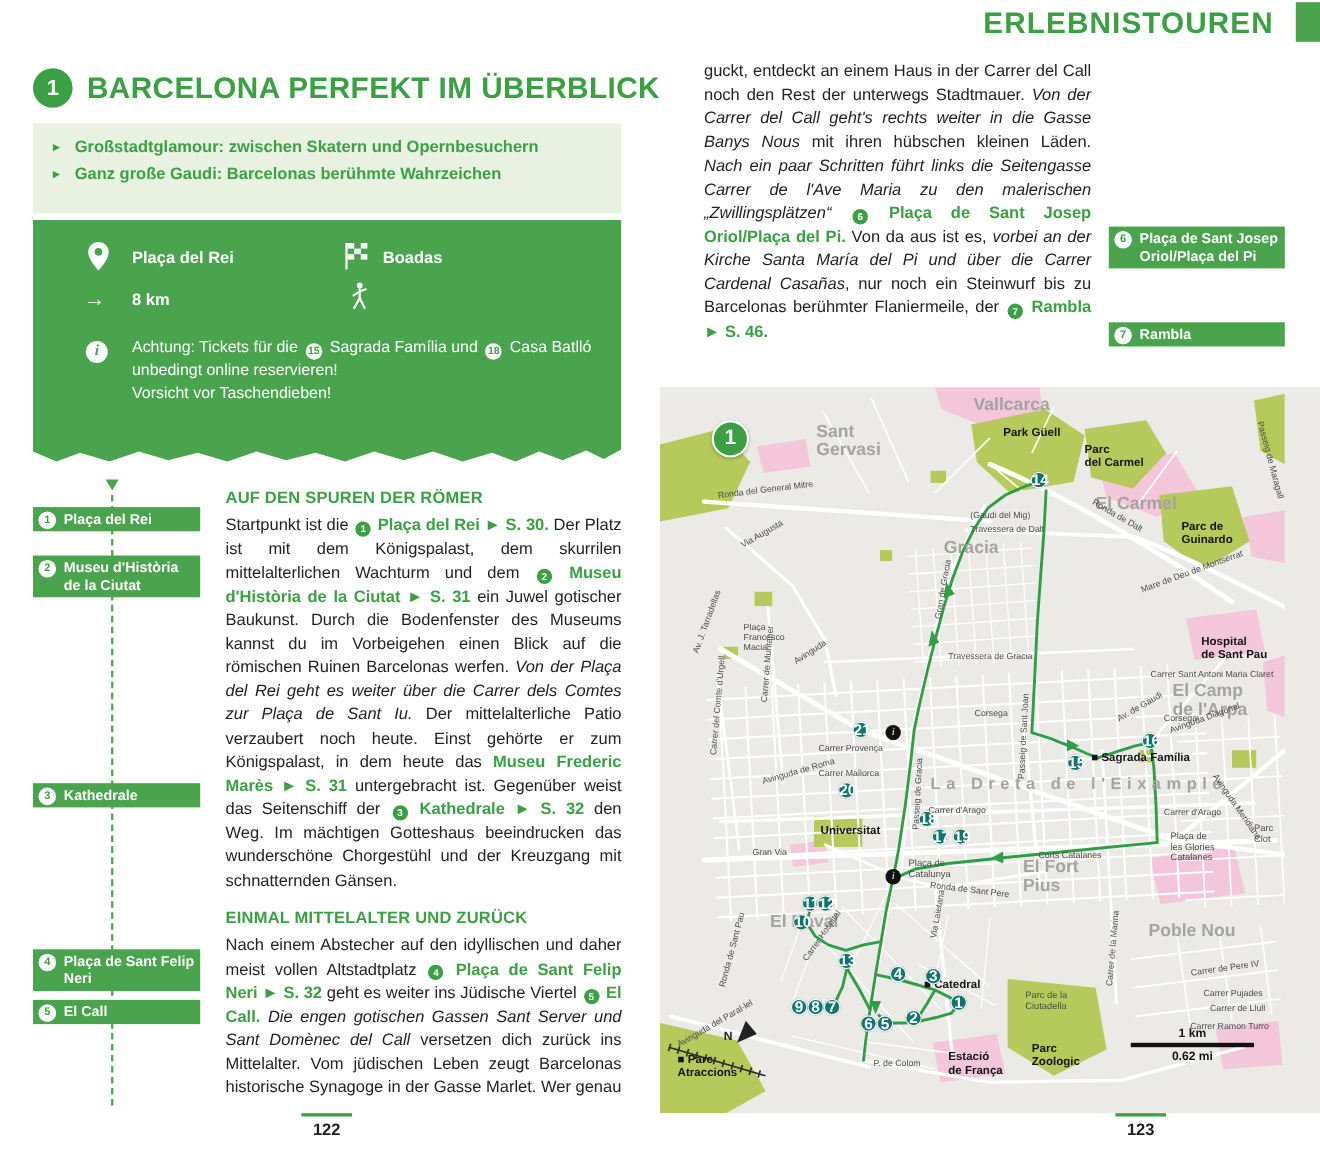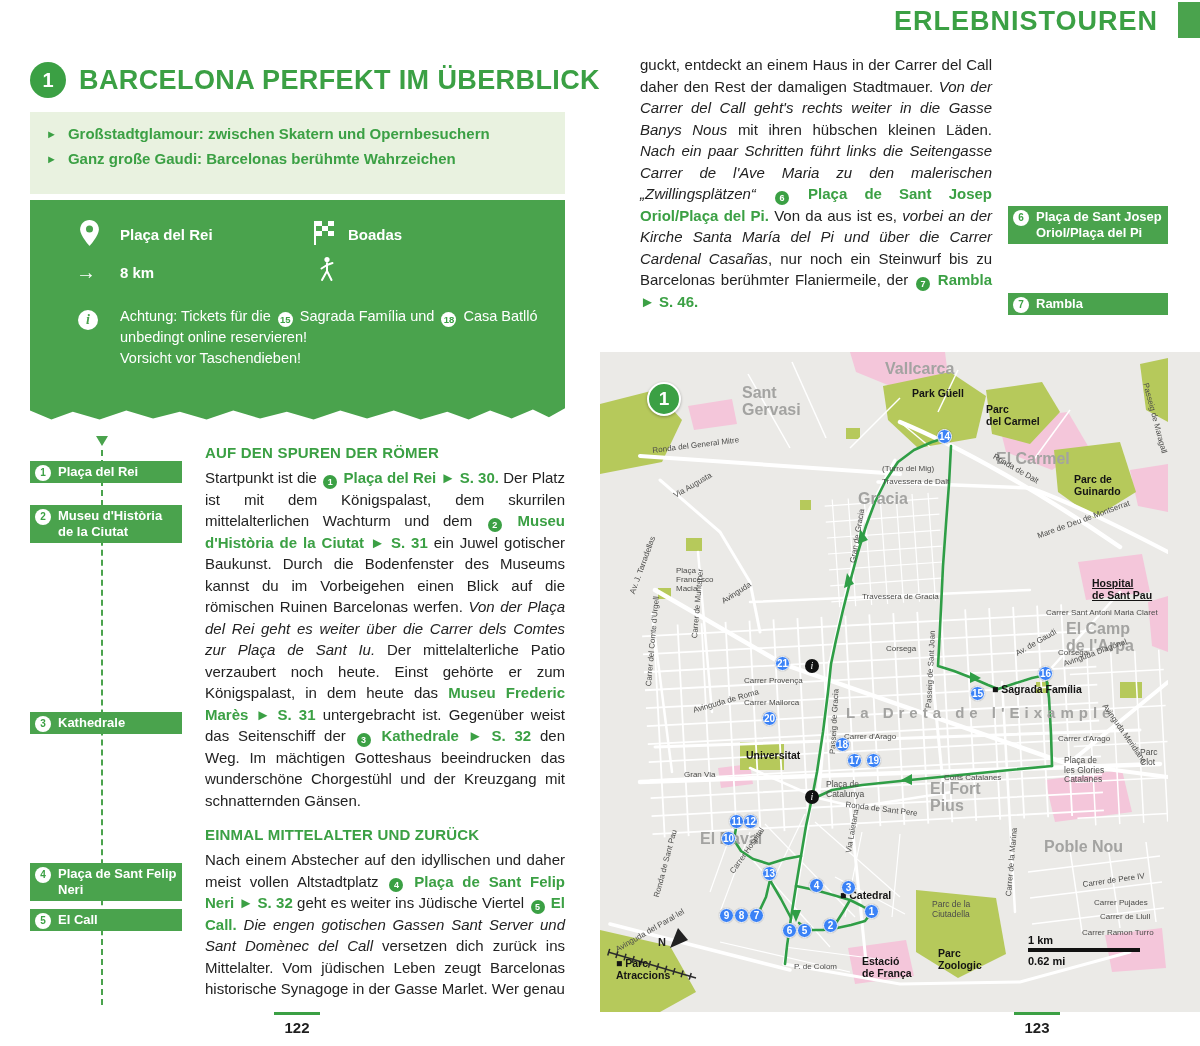--- a/index.html
+++ b/index.html
@@ -68,32 +68,32 @@
   #map svg { position:absolute; left:0; top:0; }
   #map-labels, #map-markers { position:absolute; left:0; top:0; width:100%; height:100%; }
   .mlabel { position:absolute; white-space:pre-line; color:#4c4c4a; transform-origin:0 0; z-index:3; }
   .st  { font-size:8px; line-height:9px; }
   .stm { font-size:8.5px; line-height:9.5px; }
   .dlg { font-size:16px; font-weight:bold; color:#a3a3a1; line-height:17px; }
   .dlg.sp { letter-spacing:5px; font-size:15px; white-space:nowrap; }
   .poi { font-size:10.5px; font-weight:bold; color:#141414; line-height:11.5px; }
   .cmp { font-size:11px; font-weight:bold; color:#222; }
   .marker { position:absolute; z-index:4; }
-  .marker.g { width:15px; height:15px; margin:-8px 0 0 -8px; border-radius:50%; background:#3b82f6;
-              border:1px solid #fff; color:#fff; font-size:10px; font-weight:bold; text-align:center;
+  .marker.g { width:15px; height:15px; margin:-8px 0 0 -8px; border-radius:50%; background:#0f766e;
+              border:1px solid #fff; color:#fff; font-size:14px; font-weight:bold; text-align:center;
               line-height:13px; box-shadow:0 0 1px rgba(0,0,0,.45); }
   .marker.i { width:14px; height:14px; margin:-7px 0 0 -7px; border-radius:50%; background:#111; color:#fff;
               font-family:"Liberation Serif",serif; font-style:italic; font-size:10px; text-align:center; line-height:13px; }
   .marker.big { width:34px; height:34px; margin:0; border-radius:50%; background:#3ba044; border:2px solid #fff;
                 color:#fff; font-size:19px; font-weight:bold; text-align:center; line-height:30px;
                 box-shadow:0 1px 3px rgba(0,0,0,.3); }
 
   
   #scalebar { position:absolute; left:428px; top:582px; width:112px; z-index:3; }
-  #scalebar .sk, #scalebar .sm { font-size:11px; font-weight:bold; color:#111; }
+  #scalebar .sk, #scalebar .sm { text-align:center; font-size:11px; font-weight:bold; color:#111; }
   #scalebar .sbar { height:4px; background:#111; margin:2px 0 3px; }
 
   
   .frule { position:absolute; width:46px; height:3px; background:#3ba044; top:1012px; }
   .fnum  { position:absolute; width:46px; text-align:center; font-weight:bold; font-size:15px; top:1019px; }
 </style>
 </head>
 <body>
 
 <div id="page">
@@ -231,21 +231,21 @@
       <span>geht es weiter ins Jüdische Viertel</span>
       <span class="nbadge">5</span>
       <span class="g">El Call.</span>
       <span class="i">Die engen gotischen Gassen Sant Server und Sant Domènec del Call</span>
       <span>versetzen dich zurück ins Mittelalter. Vom jüdischen Leben zeugt Barcelonas historische Synagoge in der Gasse Marlet. Wer genau</span>
     </p>
   </div>
 
   <div id="right-col">
     <p class="body-p">
-      <span>guckt, entdeckt an einem Haus in der Carrer del Call daher den Rest der damaligen Stadtmauer.</span>
+      <span>guckt, entdeckt an einem Haus in der Carrer del Call noch den Rest der unterwegs Stadtmauer.</span>
       <span class="i">Von der Carrer del Call geht's rechts weiter in die Gasse Banys Nous</span>
       <span>mit ihren hübschen kleinen Läden.</span>
       <span class="i">Nach ein paar Schritten führt links die Seitengasse Carrer de l'Ave Maria zu den malerischen „Zwillingsplätzen“</span>
       <span class="nbadge">6</span>
       <span class="g">Plaça de Sant Josep Oriol/Plaça del Pi.</span>
       <span>Von da aus ist es,</span>
       <span class="i">vorbei an der Kirche Santa María del Pi und über die Carrer Cardenal Casañas</span><span>, nur noch ein Steinwurf bis zu Barcelonas berühmter Flaniermeile, der</span>
       <span class="nbadge">7</span>
       <span class="g">Rambla ► S. 46.</span>
     </p>
@@ -390,21 +390,21 @@
         <div class="mlabel dlg" style="left: 285px; top: 8px;">Vallcarca</div>
         <div class="mlabel poi" style="left: 312px; top: 36px;">Park Güell</div>
         <div class="mlabel poi" style="left: 386px; top: 52px;">Parc
 del Carmel</div>
         <div class="mlabel dlg" style="left: 396px; top: 98px;">El Carmel</div>
         <div class="mlabel dlg" style="left: 142px; top: 32px;">Sant
 Gervasi</div>
         <div class="mlabel dlg" style="left: 258px; top: 138px;">Gracia</div>
         <div class="mlabel poi" style="left: 474px; top: 122px;">Parc de
 Guinardo</div>
-        <div class="mlabel poi" style="left: 492px; top: 226px; text-decoration: underline;">Hospital
+        <div class="mlabel poi" style="left: 492px; top: 226px;">Hospital
 de Sant Pau</div>
         <div class="mlabel dlg" style="left: 466px; top: 268px;">El Camp
 de l'Arpa</div>
         <div class="mlabel dlg sp" style="left: 246px; top: 352px;">La Dreta de l'Eixample</div>
         <div class="mlabel poi" style="left: 392px; top: 332px;">■ Sagrada Família</div>
         <div class="mlabel poi" style="left: 146px; top: 398px;">Universitat</div>
         <div class="mlabel stm" style="left: 226px; top: 428px;">Plaça de
 Catalunya</div>
         <div class="mlabel dlg" style="left: 330px; top: 428px;">El Fort
 Pius</div>
@@ -419,21 +419,21 @@
 Zoologic</div>
         <div class="mlabel poi" style="left: 16px; top: 606px;">■ Parc
 Atraccions</div>
         <div class="mlabel stm" style="left: 540px; top: 396px;">Parc
 Clot</div>
         <div class="mlabel stm" style="left: 464px; top: 404px;">Plaça de
 les Glories
 Catalanes</div>
         <div class="mlabel st" style="left: 52px; top: 94px; transform: rotate(-7deg);">Ronda del General Mitre</div>
         <div class="mlabel st" style="left: 72px; top: 140px; transform: rotate(-30deg);">Via Augusta</div>
-        <div class="mlabel st" style="left: 282px; top: 112px;">(Turro del Mig)</div>
+        <div class="mlabel st" style="left: 282px; top: 112px;">(Gaudi del Mig)</div>
         <div class="mlabel st" style="left: 282px; top: 125px;">Travessera de Dalt</div>
         <div class="mlabel st" style="left: 396px; top: 100px; transform: rotate(30deg);">Ronda de Dalt</div>
         <div class="mlabel st" style="left: 436px; top: 180px; transform: rotate(-20deg);">Mare de Deu de Montserrat</div>
         <div class="mlabel st" style="left: 550px; top: 30px; transform: rotate(75deg);">Passeig de Maragall</div>
         <div class="mlabel st" style="left: 90px; top: 286px; transform: rotate(-85deg);">Carrer de Muntaner</div>
         <div class="mlabel st" style="left: 120px; top: 246px; transform: rotate(-33deg);">Avinguda</div>
         <div class="mlabel st" style="left: 76px; top: 214px;">Plaça
 Francesco
 Macia</div>
         <div class="mlabel st" style="left: 262px; top: 240px;">Travessera de Gracia</div>

